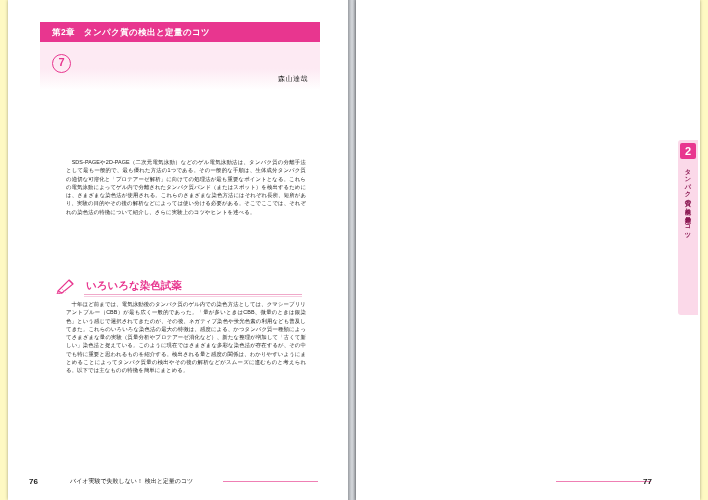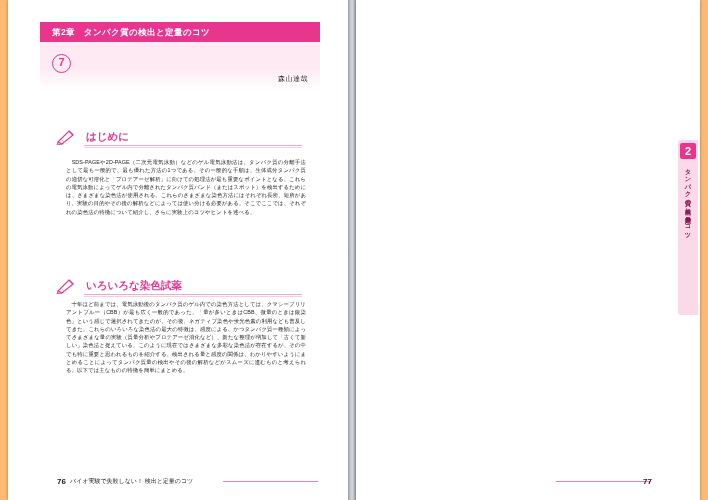--- a/index.html
+++ b/index.html
@@ -1,17 +1,17 @@
 <!DOCTYPE html>
 <html><head>
 <meta charset="utf-8">
 <style>
   html,body{margin:0;padding:0;background:#b9bcc0;}
   body{width:708px;height:500px;overflow:hidden;font-family:"Liberation Sans","DejaVu Sans",sans-serif;}
-  .spread{position:relative;width:708px;height:500px;background:#fdba74;}
+  .spread{position:relative;width:708px;height:500px;background:#fef9c3;}
   .page{position:absolute;top:0;height:500px;background:#ffffff;}
   .page-left{left:8px;width:340px;box-shadow:0 0 3px rgba(0,0,0,.35);}
   .page-right{left:356px;width:344px;box-shadow:0 0 3px rgba(0,0,0,.35);}
 
   
   .chapbar{position:absolute;left:32px;top:22px;width:280px;height:20px;background:#e8368f;}
   .chapbar span{display:block;color:#fff;font-size:8.5px;font-weight:bold;letter-spacing:.4px;
     padding:5px 0 0 12px;}
   .titlebox{position:absolute;left:32px;top:42px;width:280px;height:48px;
     background:linear-gradient(180deg,#fdeaf3 0%,#fdeaf3 55%,#ffffff 100%);}
@@ -60,51 +60,38 @@
 
     <div class="chapbar">
       <span>第2章　タンパク質の検出と定量のコツ</span>
     </div>
 
     <div class="titlebox">
       <div class="title-num">7</div>
       <div class="title-author">森山達哉</div>
     </div>
 
-    <div class="sec" style="top:130px;">
-      <span class="penicon">
-        <svg width="22" height="16" viewBox="0 0 22 16">
-          <path d="M2 13 L13 2 L17 6 L6 15 Z" fill="none" stroke="#e8368f" stroke-width="1.1"></path>
-          <path d="M13 2 L17 6" stroke="#e8368f" stroke-width="1.1"></path>
-          <path d="M2 13 L1 16 L6 15 Z" fill="#f5a8cb" stroke="#e8368f" stroke-width=".8"></path>
-          <path d="M5.5 10.5 L9.5 14.5" stroke="#f0a9ca" stroke-width=".8"></path>
-        </svg>
-      </span>
-      <span class="sec-label">はじめに</span>
-      <span class="sec-rule"></span>
-      <span class="sec-rule2"></span>
-    </div>
     <div class="para realtext" style="left:58px;top:158px;width:240px;">　SDS-PAGEや2D-PAGE（二次元電気泳動）などのゲル電気泳動法は、タンパク質の分離手法として最も一般的で、最も優れた方法の1つである。その一般的な手順は、生体成分タンパク質の適切な可溶化と「プロテアーゼ解析」に向けての処理法が最も重要なポイントとなる。これらの電気泳動によってゲル内で分離されたタンパク質バンド（またはスポット）を検出するためには、さまざまな染色法が使用される。これらのさまざまな染色方法にはそれぞれ長所、短所があり、実験の目的やその後の解析などによっては使い分ける必要がある。そこでここでは、それぞれの染色法の特徴について紹介し、さらに実験上のコツやヒントを述べる。</div>
 
     <div class="sec" style="top:272px;margin-top:7px;">
       <span class="penicon">
         <svg width="22" height="16" viewBox="0 0 22 16">
           <path d="M2 13 L13 2 L17 6 L6 15 Z" fill="none" stroke="#e8368f" stroke-width="1.1"></path>
           <path d="M13 2 L17 6" stroke="#e8368f" stroke-width="1.1"></path>
           <path d="M2 13 L1 16 L6 15 Z" fill="#f5a8cb" stroke="#e8368f" stroke-width=".8"></path>
           <path d="M5.5 10.5 L9.5 14.5" stroke="#f0a9ca" stroke-width=".8"></path>
         </svg>
       </span>
       <span class="sec-label">いろいろな染色試薬</span>
       <span class="sec-rule"></span>
       <span class="sec-rule2"></span>
     </div>
     <div class="para realtext" style="left:58px;top:300px;width:240px;">　十年ほど前までは、電気泳動後のタンパク質のゲル内での染色方法としては、クマシーブリリアントブルー（CBB）が最も広く一般的であった。「量が多いときはCBB、微量のときは銀染色」という感じで選択されてきたのが、その後、ネガティブ染色や蛍光色素の利用なども普及してきた。これらのいろいろな染色法の最大の特徴は、感度による、かつタンパク質一種類によってさまざまな量の実験（質量分析やプロテアーゼ消化など）、新たな整理が増加して「古くて新しい」染色法と捉えている。このように現在ではさまざまな多彩な染色法が存在するが、その中でも特に重要と思われるものを紹介する。検出される量と感度の関係は、わかりやすいようにまとめることによってタンパク質量の検出やその後の解析などがスムーズに進むものと考えられる。以下では主なものの特徴を簡単にまとめる。</div>
 
-    <div class="footer folio" style="left:49px;">76</div>
+    <div class="footer folio" style="left:21px;">76</div>
     <div class="footer" style="left:62px;font-size:6px;">バイオ実験で失敗しない！ 検出と定量のコツ</div>
     <div class="footrule" style="left:215px;width:95px;"></div>
   </div>
 
   <div class="gutter"></div>
 
   <div class="page page-right">
 
     <div class="sidetab">
       <div class="st-num">2</div>

